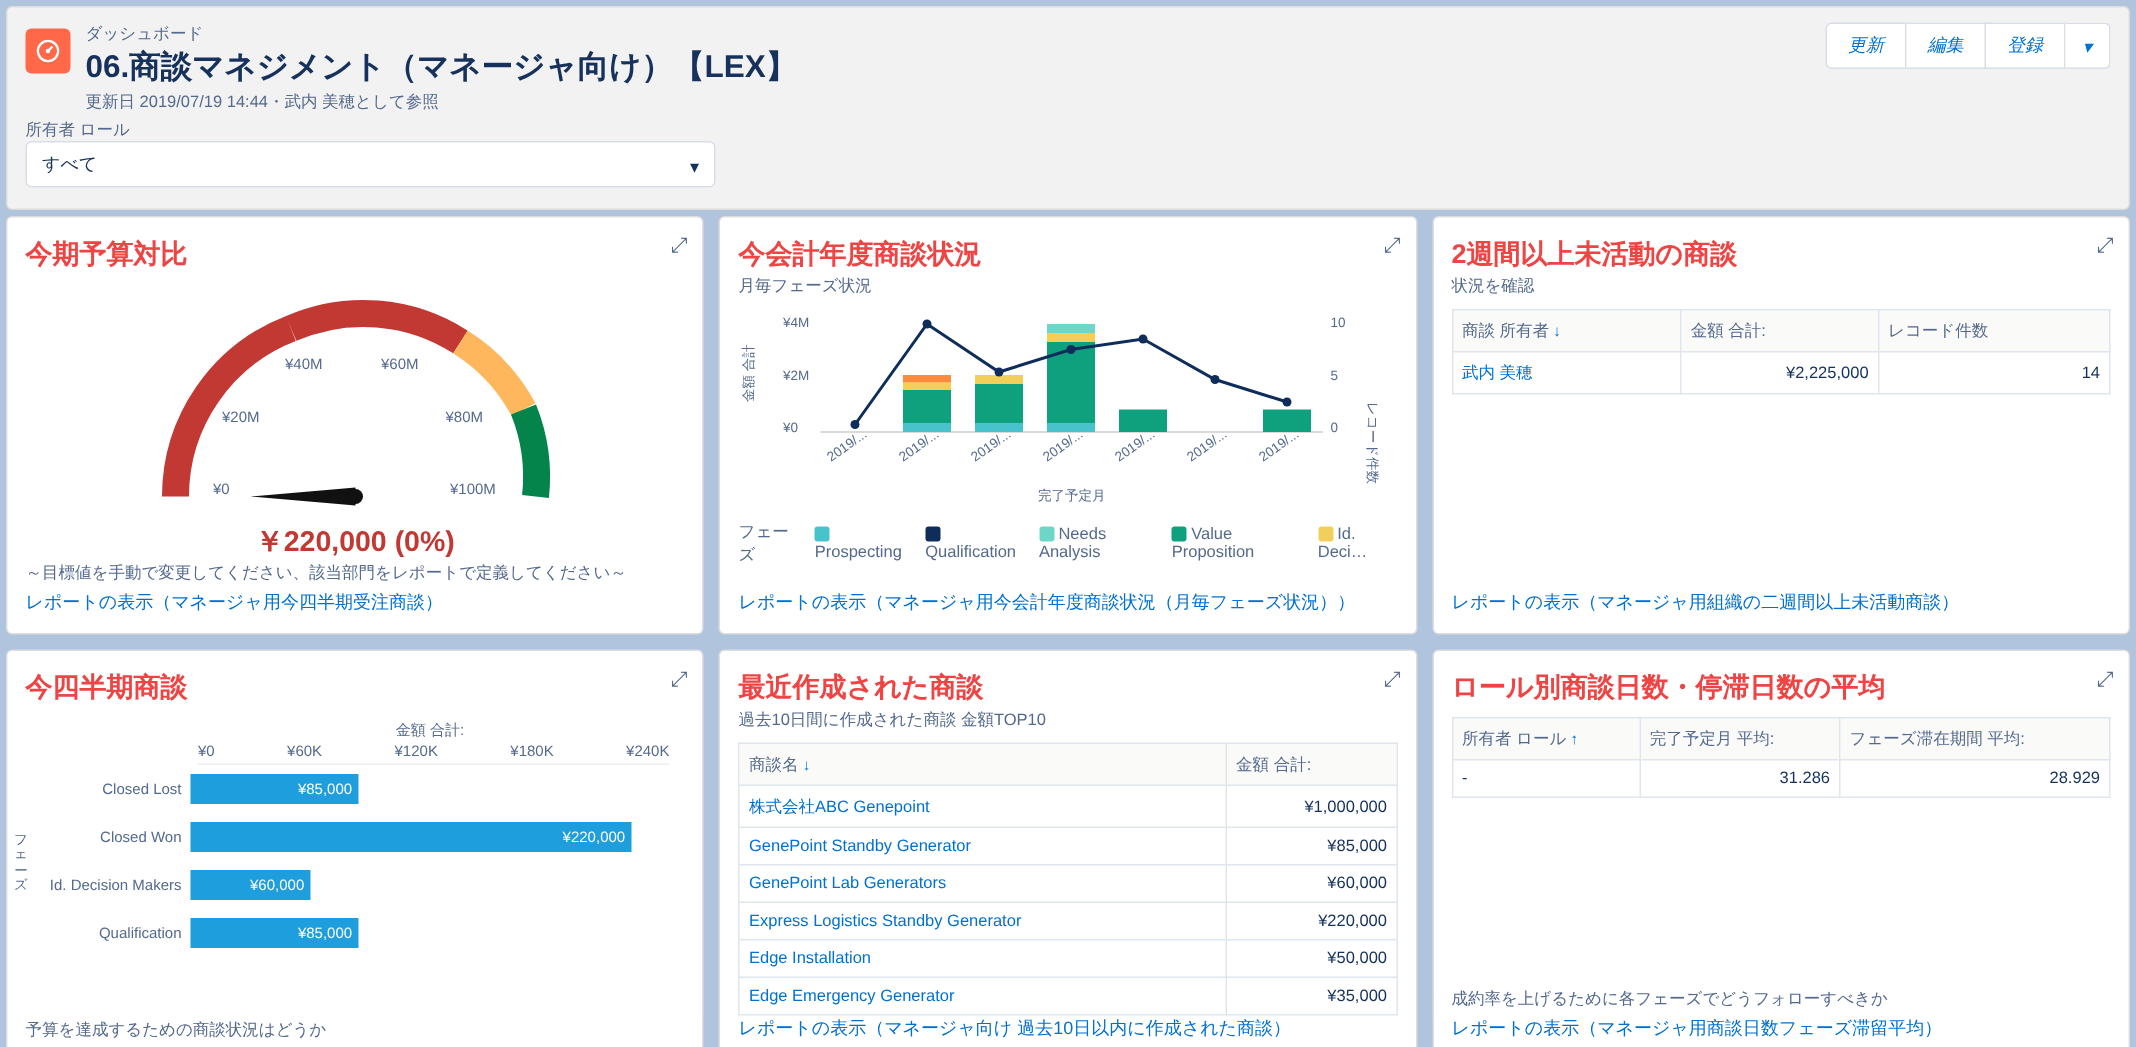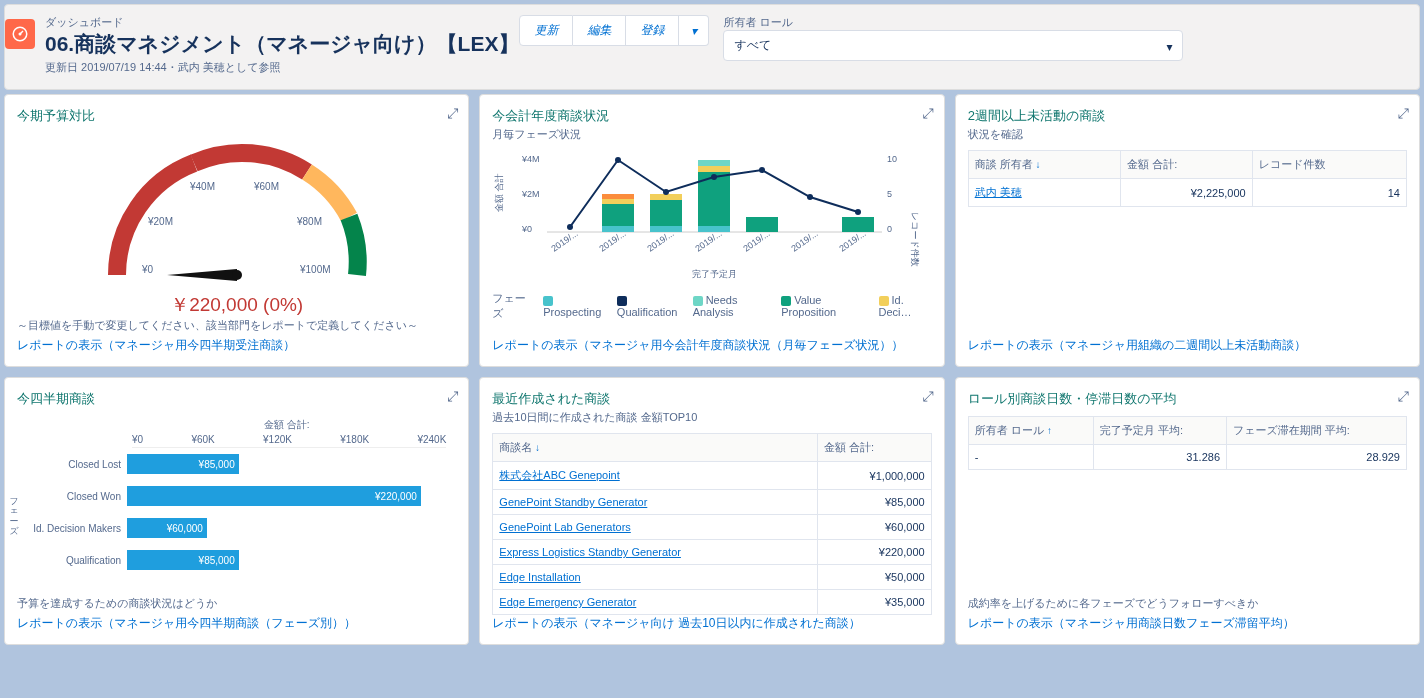--- a/index.html
+++ b/index.html
@@ -1,47 +1,47 @@
 <!DOCTYPE html>
 <html><head>
 <meta charset="utf-8">
 <style>
 * { box-sizing: border-box; margin: 0; padding: 0; }
 body { font-family: -apple-system, "Hiragino Sans", "Meiryo", sans-serif; background: #b0c4de; font-size: 12px; color: #16325c; }
-.header-bar { background: #f3f2f2; border: 1px solid #ddd; border-radius: 4px; margin: 4px; padding: 10px 12px 14px 0; display: flex; flex-direction: row; gap: 14px; }
+.header-bar { background: #f3f2f2; border: 1px solid #ddd; border-radius: 4px; margin: 4px; padding: 10px 12px 14px 12px; display: flex; flex-direction: column; gap: 4px; }
 .header-top { display: flex; justify-content: space-between; align-items: flex-start; }
 .title-block { display: flex; gap: 10px; }
 .icon-sq { width: 30px; height: 30px; background: #ff6849; border-radius: 4px; display: flex; align-items: center; justify-content: center; color: #fff; margin-top: 4px;}
 .icon-sq svg { width: 18px; height: 18px; }
 .crumb { font-size: 11px; color: #54698d; }
 .page-title { font-size: 21px; font-weight: 700; color: #16325c; }
 .meta { font-size: 11px; color: #54698d; margin-top: 2px; }
 .btn-row { display: flex; }
 .btn { background: #fff; border: 1px solid #d8dde6; padding: 6px 14px; font-size: 12px; color: #0070d2; cursor: pointer; font-style: italic; }
 .btn+.btn { border-left: none; }
 .btn:first-child { border-radius: 4px 0 0 4px; }
 .btn-caret { width: 30px; padding: 6px 0; text-align: center; border-radius: 0 4px 4px 0; }
 .filter-label { font-size: 11px; color: #54698d; }
 .select { background: #fff; border: 1px solid #d8dde6; border-radius: 4px; padding: 6px 10px; width: 460px; display: flex; justify-content: space-between; align-items: flex-end; cursor: pointer; }
 .grid { display: grid; grid-template-columns: repeat(3, 1fr); gap: 10px; padding: 0 4px 4px 4px; }
 .card { background: #fff; border: 1px solid #ddd; border-radius: 4px; padding: 12px; position: relative; display: flex; flex-direction: column; min-height: 260px;}
-.card-title { font-size: 13px; font-weight: 400; color: #0f766e; }
+.card-title { font-size: 18px; font-weight: 700; color: #ef4444; }
 .card-sub { font-size: 11px; color: #54698d; margin-top: 2px; }
 .expand { position: absolute; top: 10px; right: 10px; color: #54698d; cursor: pointer; font-size: 14px; }
 .footer-note { font-size: 11px; color: #54698d; margin-top: auto; }
 .footer-link { color: #0070d2; font-size: 12px; text-decoration: none; margin-top: 4px; }
 .gauge-wrap { text-align: center; padding: 10px 0 0 0; }
-.gauge-val { color: #c23934; font-size: 19px; font-weight: 400; margin-top: 4px;}
+.gauge-val { color: #c23934; font-size: 19px; font-weight: 700; margin-top: 4px;}
 .tick-label { font-size: 10px; fill: #54698d; }
 .legend { display: flex; gap: 12px; font-size: 11px; color: #54698d; align-items: center; flex-wrap: nowrap; overflow: hidden; margin-top: 6px;}
 .legend .sw { width: 10px; height: 10px; border-radius: 2px; display: inline-block; margin-right: 3px; vertical-align: middle;}
 .tbl { width: 100%; border-collapse: collapse; font-size: 11px; margin-top: 8px;}
 .tbl th { text-align: left; background: #fafaf9; border: 1px solid #e0e5ee; padding: 6px; color: #54698d; font-weight: 400;}
 .tbl td { border: 1px solid #e0e5ee; padding: 6px; }
-.tbl .link { color: #0070d2; text-decoration: underline; }
+.tbl .link { color: #0070d2; }
 .tbl .num { text-align: right; }
 .sort::after { content: " ↓"; color: #0070d2; font-size: 10px;}
 .sortup::after { content: " ↑"; color: #0070d2; font-size: 10px;}
 .hbar-chart { padding: 10px 10px 0 0; }
 .hbar-axis { display: flex; justify-content: space-between; font-size: 10px; color: #54698d; margin-left: 115px; border-bottom: 1px solid #eee; padding-bottom: 2px;}
 .hbar-row { display: flex; align-items: center; height: 32px; }
 .hbar-label { width: 110px; text-align: right; font-size: 10px; color: #54698d; padding-right: 6px;}
 .hbar-track { flex: 1; position: relative; height: 20px; }
 .hbar-bar { background: #1f9ede; height: 100%; position: relative; color: #fff; font-size: 10px; display: flex; align-items: center; justify-content: flex-end; padding-right: 4px;}
 .hbar-y-title { writing-mode: vertical-rl; font-size: 9px; color: #54698d; position: absolute; left: 2px; top: 50%; transform: translateY(-50%); letter-spacing: 2px;}
@@ -229,21 +229,20 @@
         </div>
       <div class="hbar-row">
           <div class="hbar-label">Qualification</div>
           <div class="hbar-track">
             <div class="hbar-bar" style="width:35%">¥85,000</div>
           </div>
         </div>
     </div>
     <span class="hbar-y-title">フェーズ</span>
     <div class="footer-note">予算を達成するための商談状況はどうか</div>
-    <a href="#" class="footer-link">レポートの表示（マネージャ用今四半期商談（フェーズ別））</a>
   </div>
 
   <div class="card">
     <span class="expand">⤢</span>
     <div class="card-title">最近作成された商談</div>
     <div class="card-sub">過去10日間に作成された商談 金額TOP10</div>
     <table class="tbl">
       <thead>
           <tr>
         <th class="sort">商談名</th>

